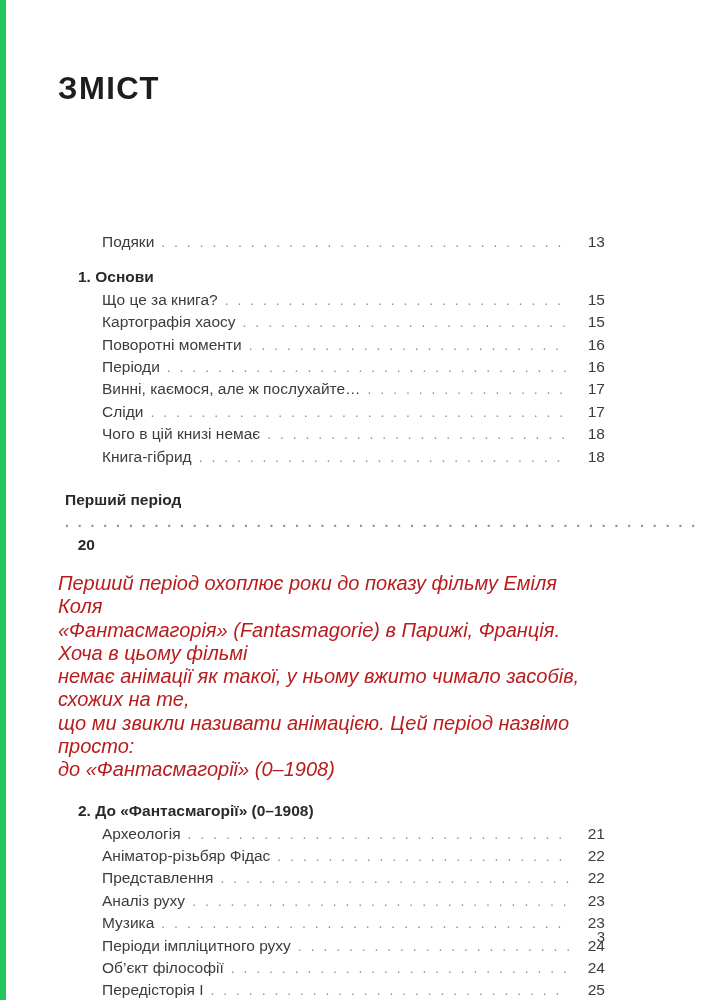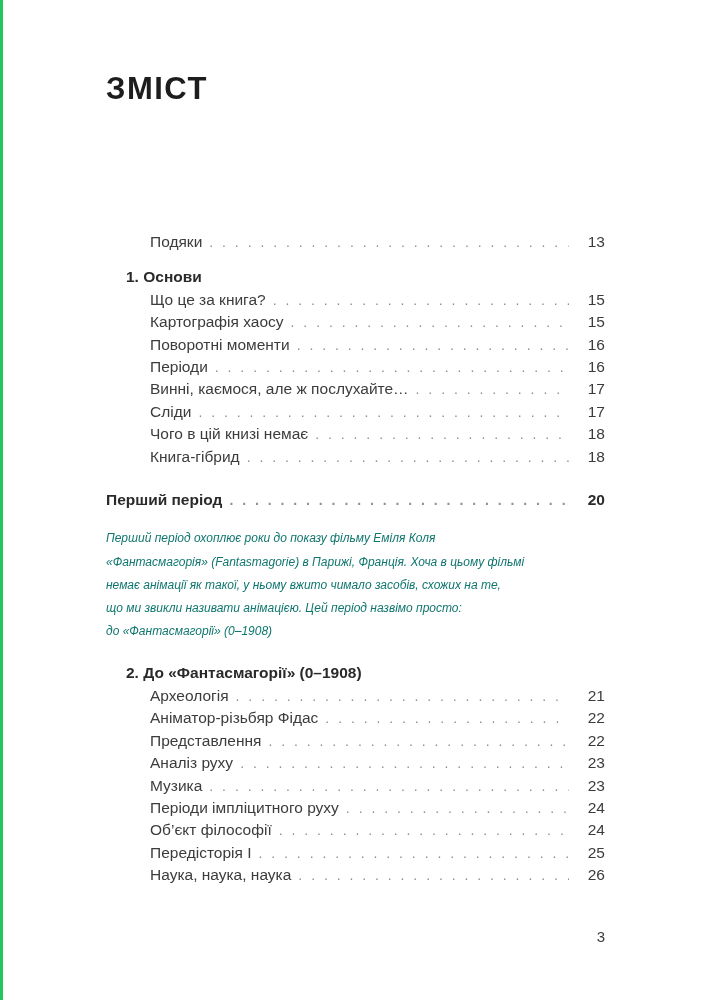--- a/index.html
+++ b/index.html
@@ -12,22 +12,22 @@
     height: 1000px;
     position: relative;
     font-family: "Liberation Sans", "DejaVu Sans", sans-serif;
     color: #3c3c3c;
     overflow: hidden;
   }
   .page {
     position: absolute;
     inset: 0;
     box-sizing: border-box;
-    padding: 72px 97px 0 103px;
-    border-left: 3px solid #22c55e;
+    padding: 72px 97px 0 52px;
+    border-left: 6px solid #22c55e;
   }
   .title {
     margin: 0;
     font-size: 31px;
     line-height: 33px;
     font-weight: 700;
     letter-spacing: 1.5px;
     color: #1d1d1d;
   }
   .toc {
@@ -68,27 +68,27 @@
     line-height: 22.4px;
     font-weight: 700;
     color: #2a2a2a;
   }
   .heading.gap-before { margin-top: 13px; }
   .chapter-row {
     font-weight: 700;
     color: #2a2a2a;
   }
   .chapter-row .label, .chapter-row .pagenum { font-weight: 700; }
-  .chapter-row.gap-before { margin-top: 21px; }
+  .chapter-row.gap-before { margin-top: 21px; flex-direction: column; }
   .para {
     margin: 16px 0 19px 0;
     font-style: italic;
-    font-size: 12px;
+    font-size: 20px;
     line-height: 23.2px;
-    color: #0f766e;
+    color: #b91c1c;
     white-space: pre-line;
   }
   .folio {
     position: absolute;
     top: 928px;
     right: 97px;
     font-size: 15px;
     color: #3c3c3c;
   }
 </style>

